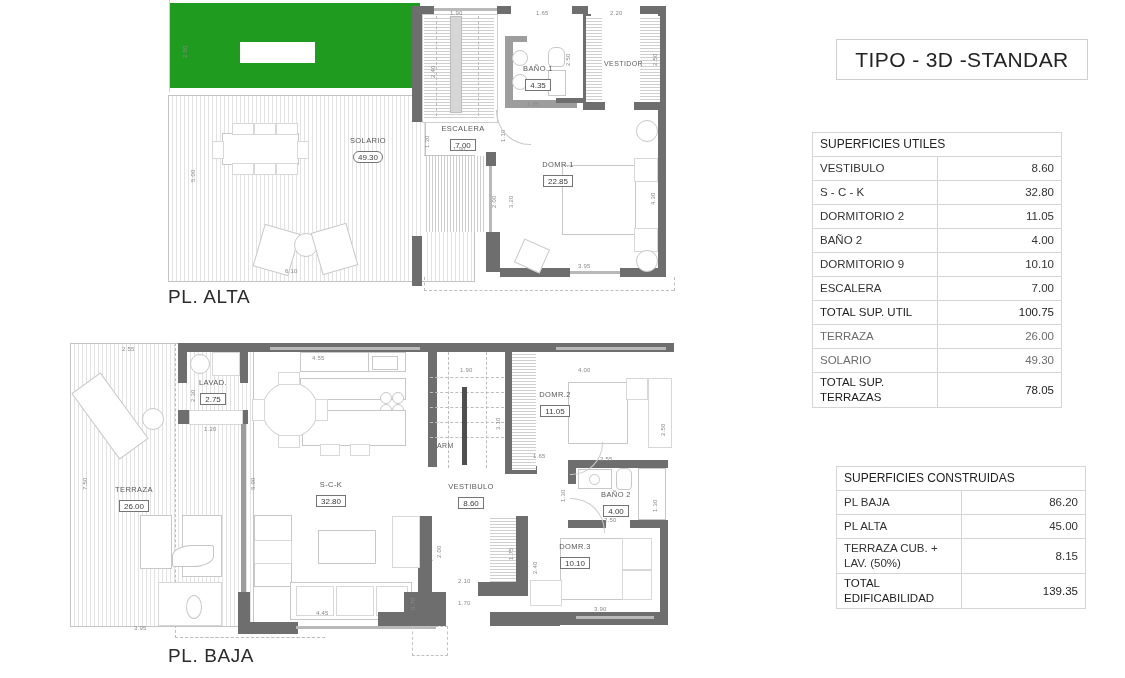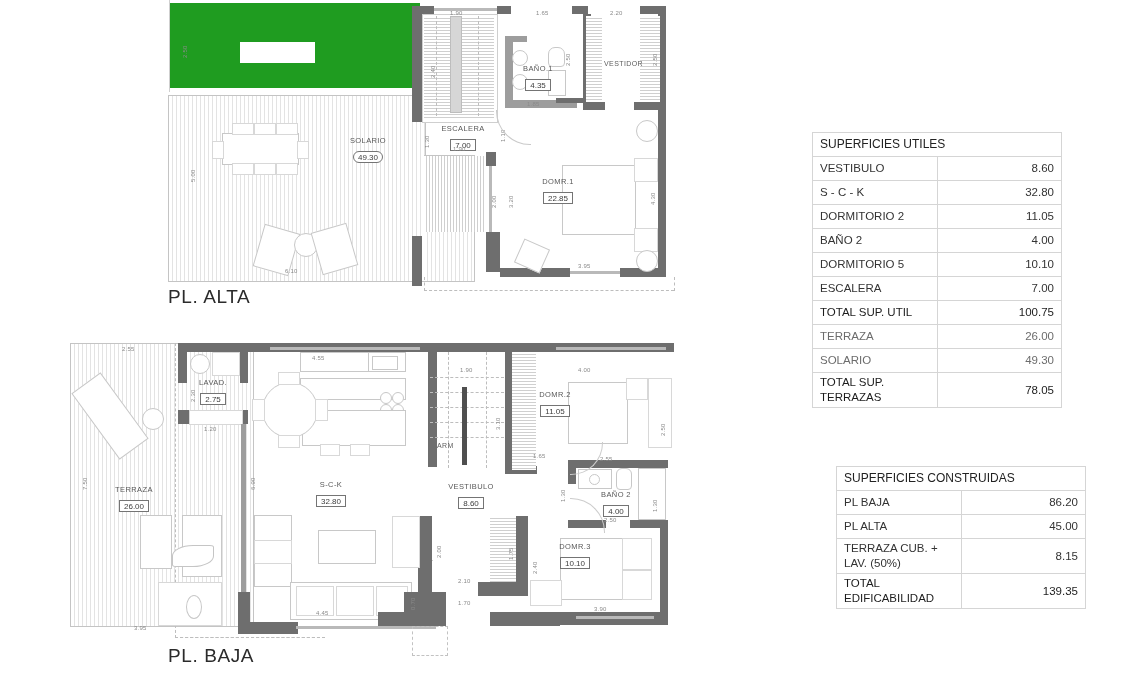--- a/index.html
+++ b/index.html
@@ -152,21 +152,21 @@
     <div class="plabel" style="left:604px;top:60px;">VESTIDOR</div>
     <div class="dim" style="left:610px;top:10px;">2.20</div>
     <div class="dim v" style="left:652px;top:66px;">2.50</div>
 
     <div class="furn" style="left:562px;top:165px;width:72px;height:68px;"></div>
     <div class="furn soft" style="left:634px;top:158px;width:22px;height:22px;"></div>
     <div class="furn soft" style="left:634px;top:228px;width:22px;height:22px;"></div>
     <div class="circ" style="left:636px;top:120px;width:20px;height:20px;"></div>
     <div class="circ" style="left:636px;top:250px;width:20px;height:20px;"></div>
     <div class="furn" style="left:518px;top:243px;width:26px;height:24px;transform:rotate(24deg);"></div>
-    <div class="tag" style="left:530px;top:177px;width:56px;">
+    <div class="tag" style="left:530px;top:160px;width:56px;">
       <div class="nm">DOMR.1</div>
       <div class="val">22.85</div>
     </div>
     <div class="dim" style="left:578px;top:263px;">3.95</div>
     <div class="dim v" style="left:650px;top:205px;">4.30</div>
     <div class="dim v" style="left:508px;top:208px;">3.20</div>
     <div class="dim v" style="left:491px;top:208px;">2.00</div>
     <div class="dim v" style="left:500px;top:142px;">1.10</div>
 
     <div class="hatchv" style="left:424px;top:156px;width:62px;height:76px;border:none;"></div>
@@ -352,20 +352,23 @@
     <div class="thin" style="left:576px;top:286px;width:78px;height:3px;"></div>
     <div class="dim" style="left:594px;top:276px;">3.90</div>
     <div class="dim v" style="left:652px;top:182px;">1.30</div>
 
     <div class="dashh" style="left:175px;top:307px;width:150px;"></div>
     <div style="position:absolute;left:412px;top:296px;width:34px;height:28px;border:1px dashed #c2c2c2;"></div>
 
     <div class="floor-caption" style="left:168px;top:315px;">PL. BAJA</div>
   </div>
 
+  <div class="title-box">
+    <span>TIPO - 3D -STANDAR</span>
+  </div>
 
   <table class="sup" style="left:812px;top:132px;width:250px;">
     <tbody>
         <tr class="head">
           <td colspan="2">SUPERFICIES UTILES</td>
         </tr>
         <tr class="">
           <td>VESTIBULO</td>
           <td class="num">8.60</td>
         </tr>
@@ -375,21 +378,21 @@
         </tr>
         <tr class="">
           <td>DORMITORIO 2</td>
           <td class="num">11.05</td>
         </tr>
         <tr class="">
           <td>BAÑO 2</td>
           <td class="num">4.00</td>
         </tr>
         <tr class="">
-          <td>DORMITORIO 5</td>
+          <td>DORMITORIO 9</td>
           <td class="num">10.10</td>
         </tr>
         <tr class="">
           <td>ESCALERA</td>
           <td class="num">7.00</td>
         </tr>
         <tr class="total">
           <td>TOTAL SUP. UTIL</td>
           <td class="num">100.75</td>
         </tr>

